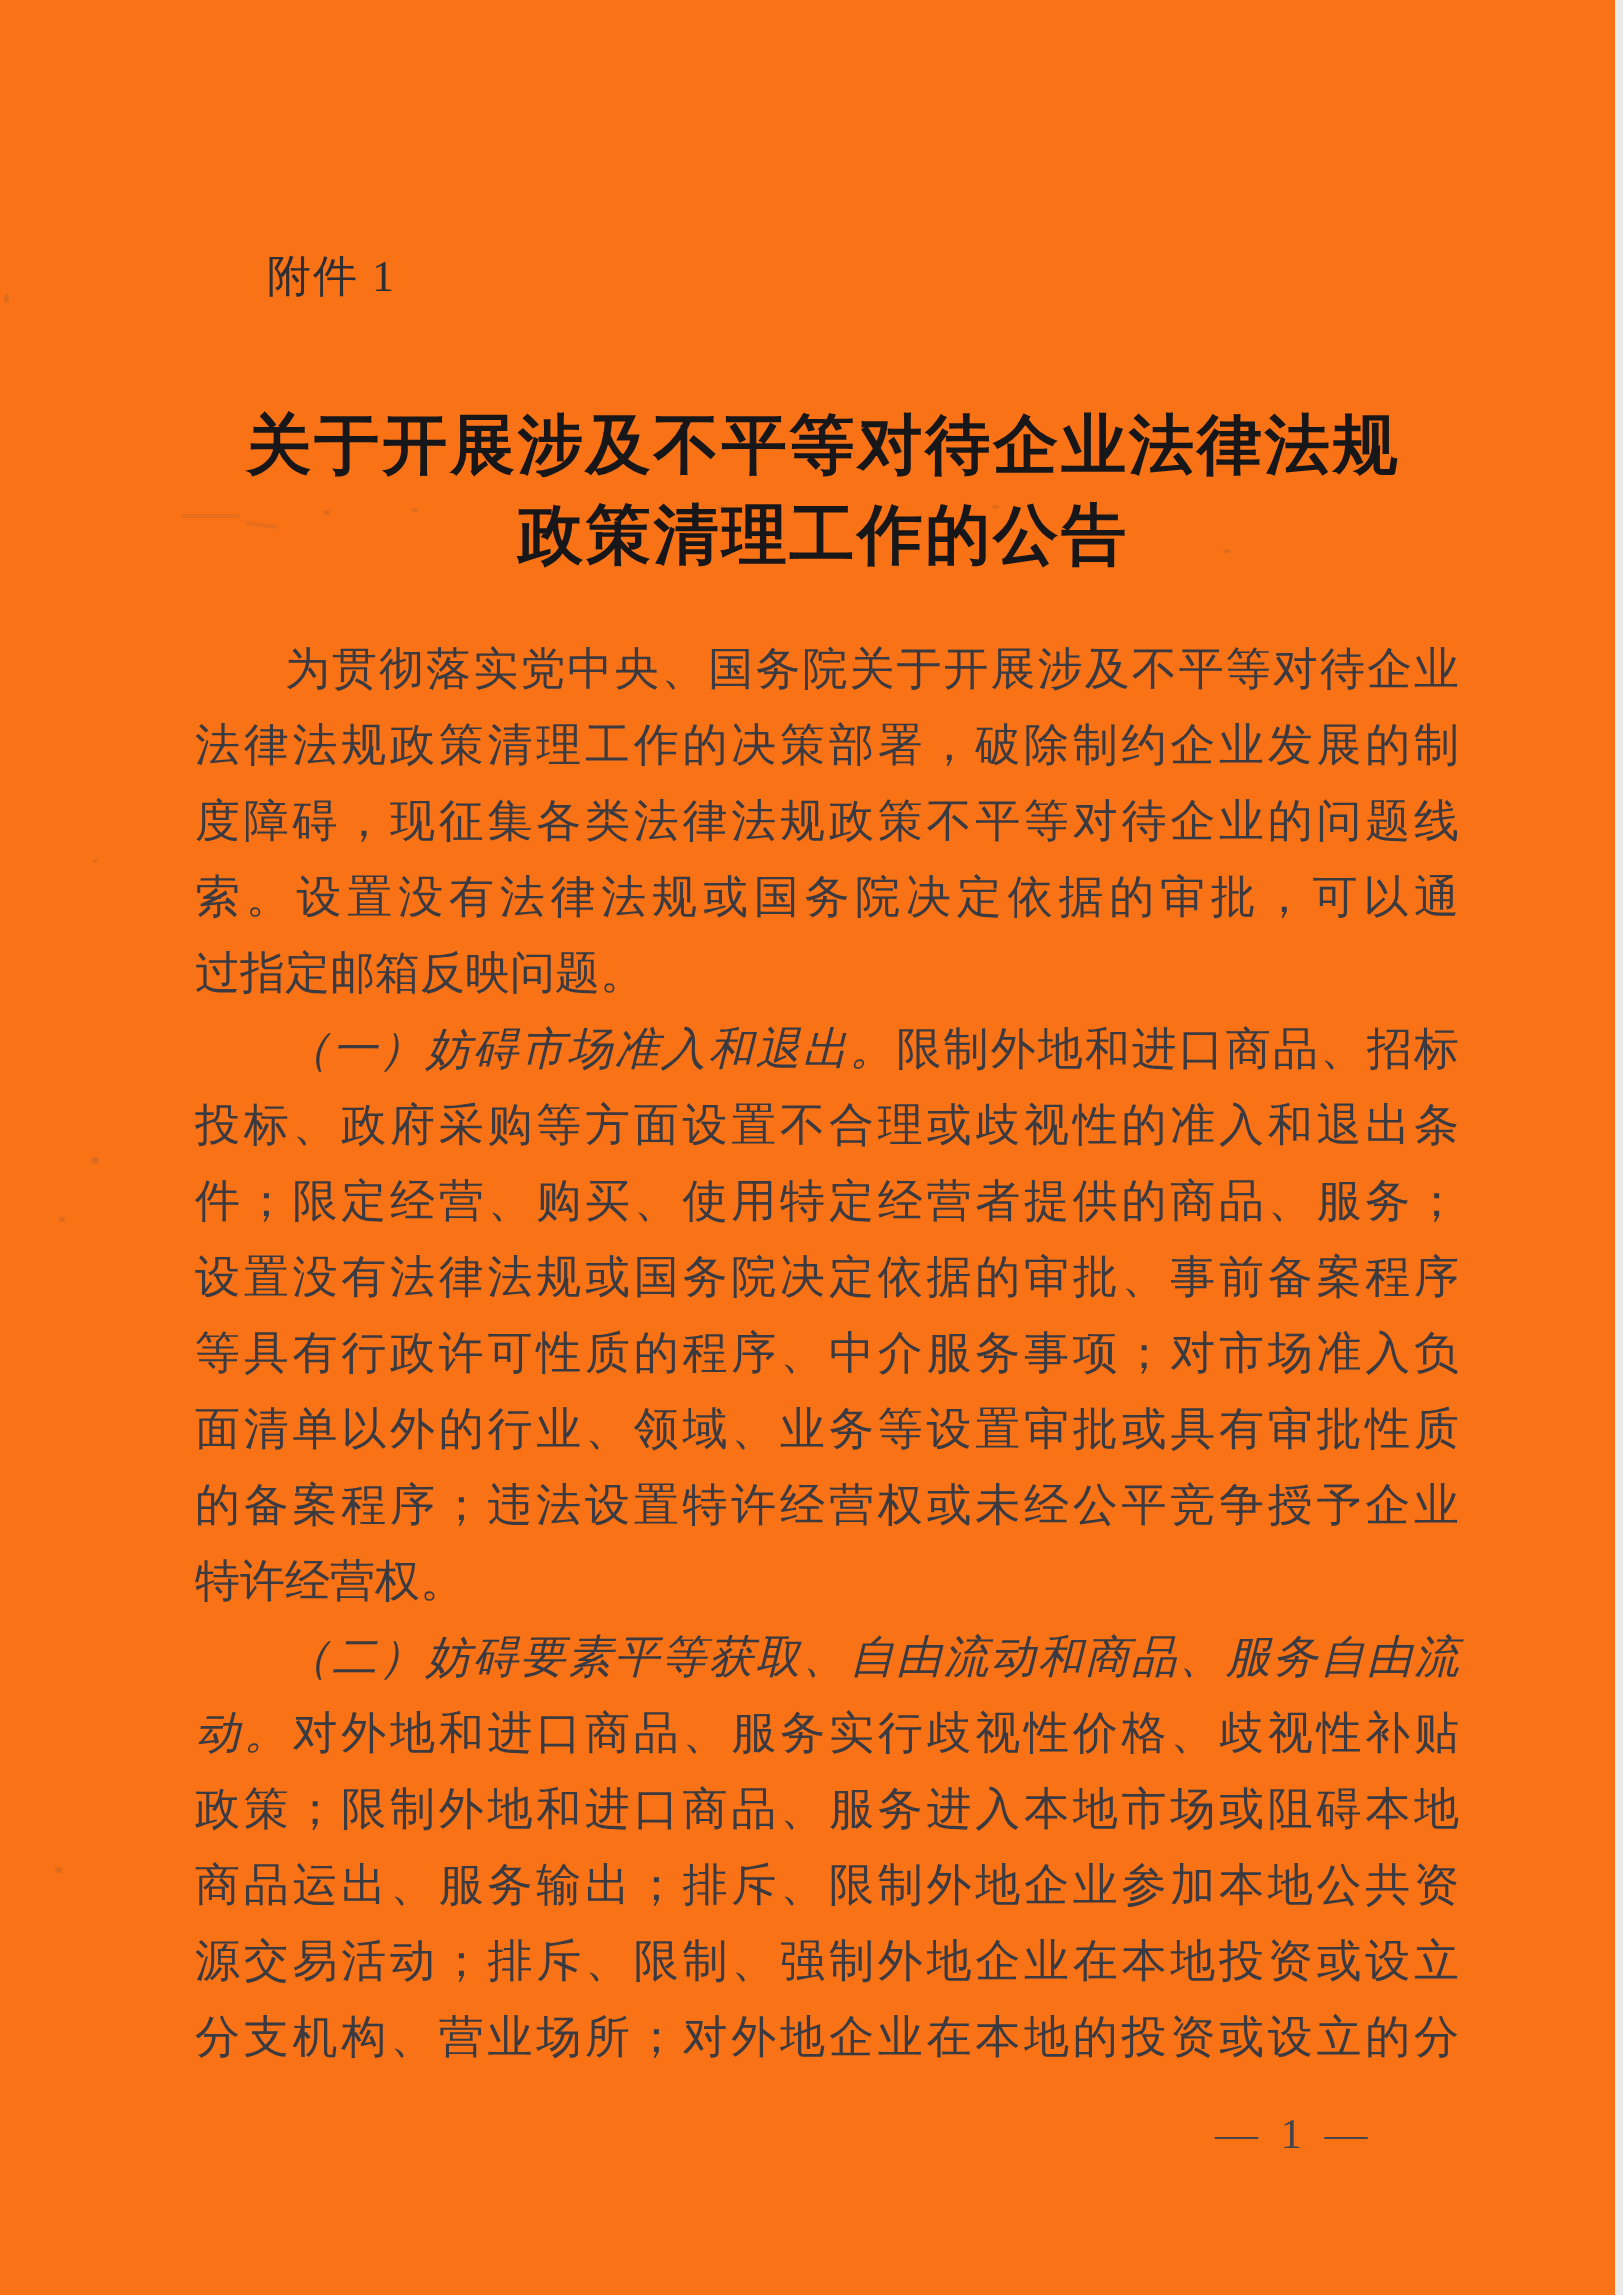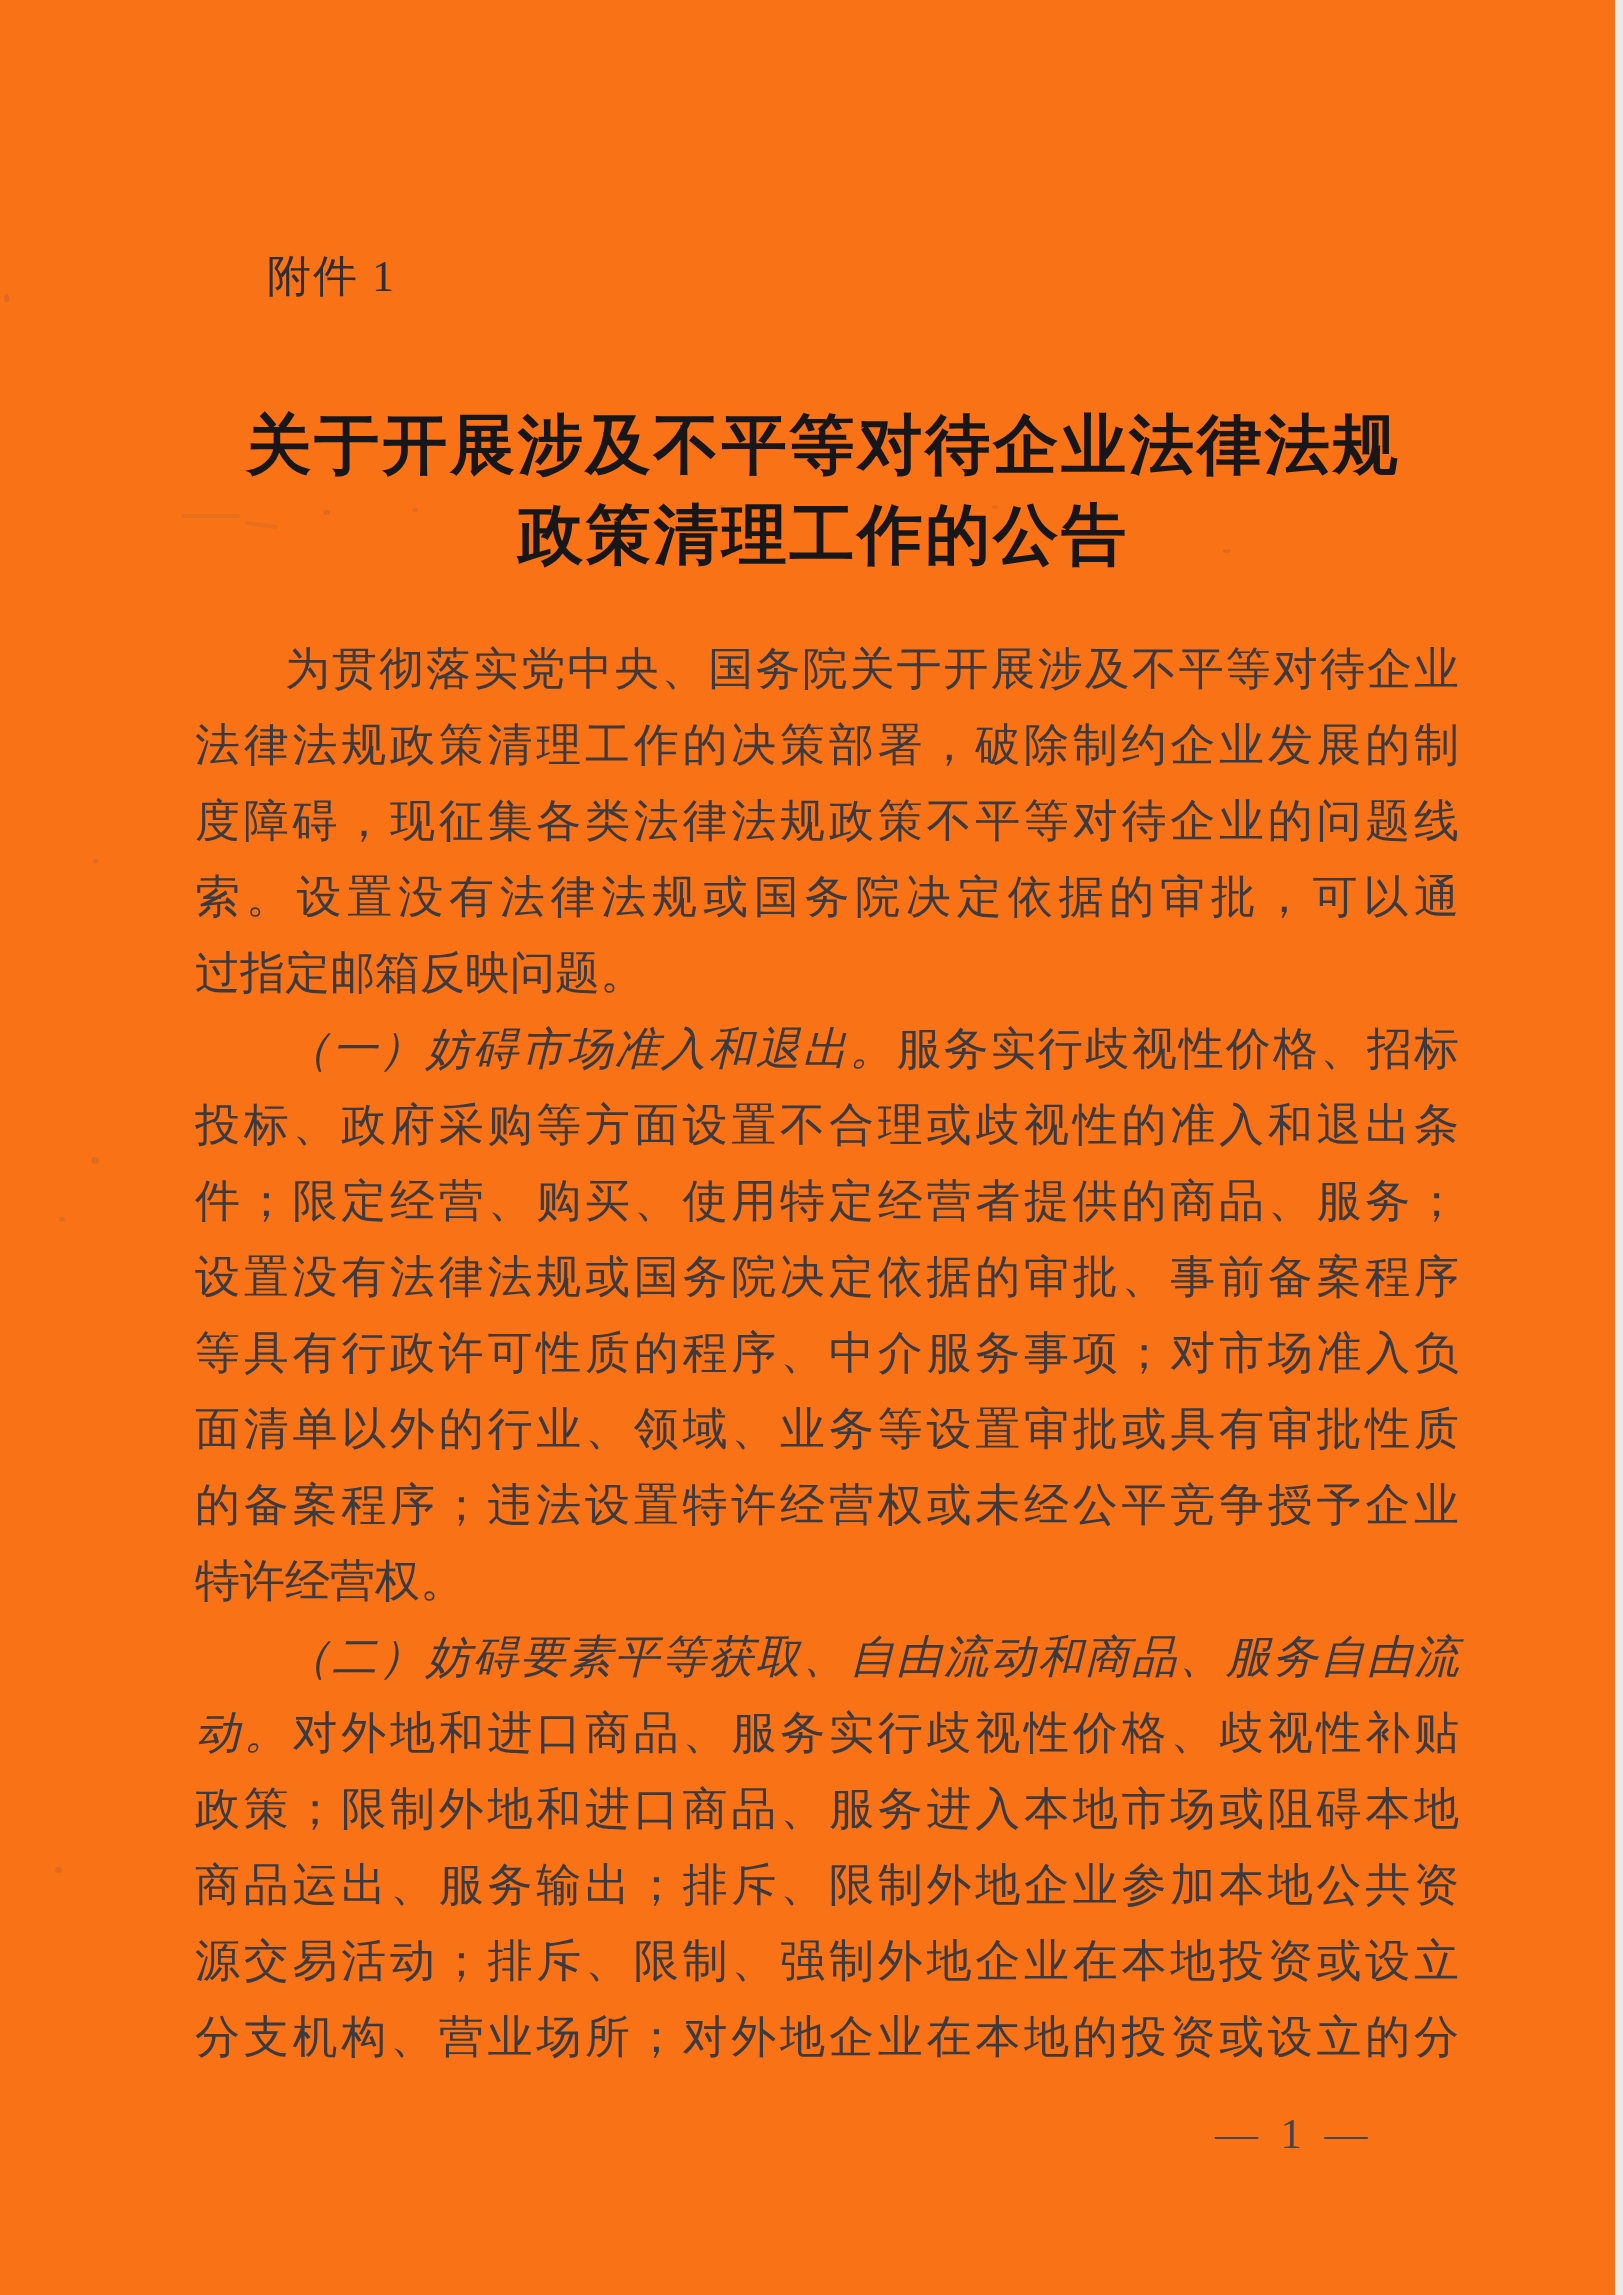--- a/index.html
+++ b/index.html
@@ -97,21 +97,21 @@
     <span>关于开展涉及不平等对待企业法律法规</span><br>
     <span>政策清理工作的公告</span>
   </h1>
 
   <div class="doc-body">
       <div class="line indent"><span>为贯彻落实党中央、国务院关于开展涉及不平等对待企业</span></div>
       <div class="line"><span>法律法规政策清理工作的决策部署，破除制约企业发展的制</span></div>
       <div class="line"><span>度障碍，现征集各类法律法规政策不平等对待企业的问题线</span></div>
       <div class="line"><span>索。设置没有法律法规或国务院决定依据的审批，可以通</span></div>
       <div class="line no-justify"><span>过指定邮箱反映问题。</span></div>
-      <div class="line indent"><span class="kai">（一）妨碍市场准入和退出。</span><span>服务实行歧视性价格、招标</span></div>
+      <div class="line indent"><span class="kai">（一）妨碍市场准入和退出。</span><span>限制外地和进口商品、招标</span></div>
       <div class="line"><span>投标、政府采购等方面设置不合理或歧视性的准入和退出条</span></div>
       <div class="line"><span>件；限定经营、购买、使用特定经营者提供的商品、服务；</span></div>
       <div class="line"><span>设置没有法律法规或国务院决定依据的审批、事前备案程序</span></div>
       <div class="line"><span>等具有行政许可性质的程序、中介服务事项；对市场准入负</span></div>
       <div class="line"><span>面清单以外的行业、领域、业务等设置审批或具有审批性质</span></div>
       <div class="line"><span>的备案程序；违法设置特许经营权或未经公平竞争授予企业</span></div>
       <div class="line no-justify"><span>特许经营权。</span></div>
       <div class="line indent"><span class="kai">（二）妨碍要素平等获取、自由流动和商品、服务自由流</span></div>
       <div class="line"><span class="kai">动。</span><span>对外地和进口商品、服务实行歧视性价格、歧视性补贴</span></div>
       <div class="line"><span>政策；限制外地和进口商品、服务进入本地市场或阻碍本地</span></div>

